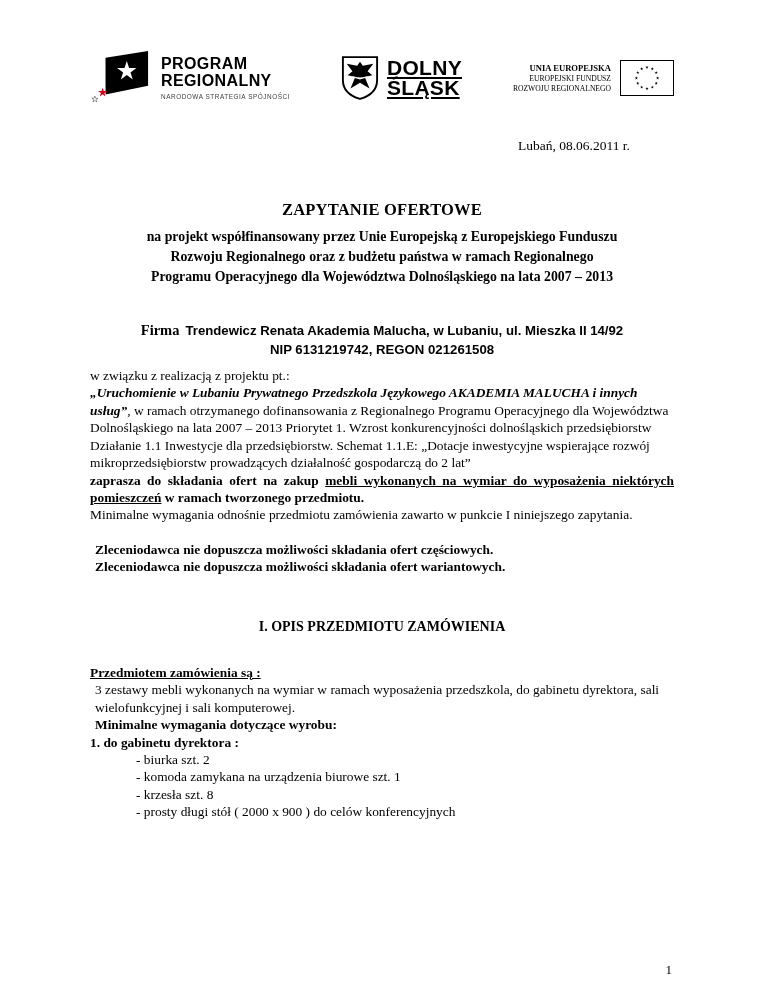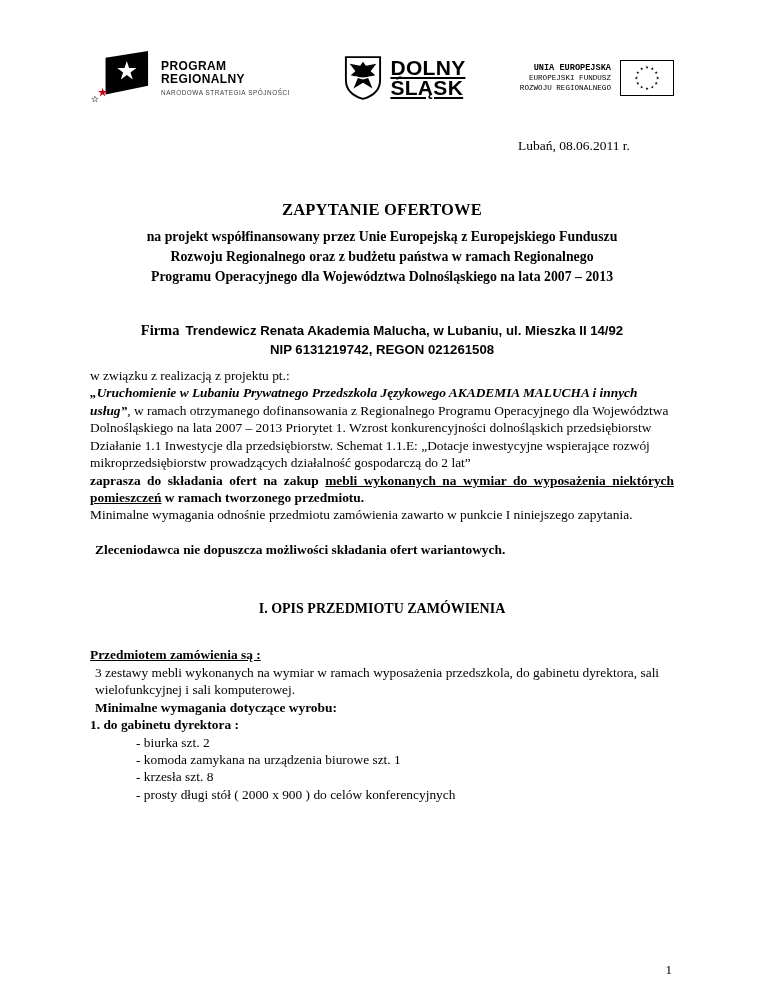--- a/index.html
+++ b/index.html
@@ -4,24 +4,24 @@
 <style>
   html,body{margin:0;padding:0;}
   body{width:768px;height:994px;background:#fff;color:#000;font-family:"Liberation Serif",serif;}
   .page{position:relative;width:768px;height:994px;box-sizing:border-box;padding:34px 94px 0 90px;overflow:hidden;background:#fff;}
   p,h1,h2{margin:0;}
 
   
   .logos{display:flex;justify-content:space-between;align-items:center;height:88px;}
   .logo{display:flex;align-items:center;}
   .pr-text{margin-left:9px;}
-  .pr-line1,.pr-line2{font-family:"Liberation Sans",sans-serif;font-weight:bold;font-size:12px;line-height:1.06;letter-spacing:.4px;}
+  .pr-line1,.pr-line2{font-family:"Liberation Sans",sans-serif;font-weight:bold;font-size:16px;line-height:1.06;letter-spacing:.4px;}
   .pr-line3{font-family:"Liberation Sans",sans-serif;font-size:6.4px;letter-spacing:.55px;color:#3c3c3c;margin-top:3px;}
   .ds-text{margin-left:8px;font-family:"Liberation Sans",sans-serif;font-weight:bold;font-size:21px;line-height:.94;letter-spacing:.3px;text-decoration:underline;}
-  .eu-text{text-align:right;margin-right:9px;font-family:Liberation Mono, monospace;}
+  .eu-text{text-align:right;margin-right:9px;font-family:Liberation Serif, serif;}
   .eu-line1{font-weight:bold;font-size:8.6px;line-height:1.3;}
   .eu-line2,.eu-line3{font-size:7.6px;line-height:1.3;}
   .eu-flag{border:1px solid #000;background:#fff;display:block;}
 
   
   .date{text-align:right;margin:16px 44px 0 0;font-size:13.5px;}
   .title{text-align:center;font-weight:bold;font-size:16.5px;margin-top:46px;letter-spacing:.2px;}
   .subtitle{text-align:center;font-weight:bold;font-size:13.8px;line-height:1.45;margin-top:7px;}
   .company{text-align:center;margin-top:34px;font-weight:bold;white-space:nowrap;}
   .firm-label{font-size:14.5px;}
@@ -120,20 +120,21 @@
       <span class="bi">„Uruchomienie w Lubaniu Prywatnego Przedszkola Językowego AKADEMIA MALUCHA i innych usług”</span><span>, w ramach otrzymanego dofinansowania z Regionalnego Programu Operacyjnego dla Województwa Dolnośląskiego na lata 2007 – 2013 Priorytet 1. Wzrost konkurencyjności dolnośląskich przedsiębiorstw Działanie 1.1 Inwestycje dla przedsiębiorstw. Schemat 1.1.E: „Dotacje inwestycyjne wspierające rozwój mikroprzedsiębiorstw prowadzących działalność gospodarczą do 2 lat”</span>
     </p>
 
     <p class="para bold justify">
       <span>zaprasza do składania ofert na zakup </span><span class="underline">mebli wykonanych na wymiar do wyposażenia niektórych pomieszczeń</span><span> w ramach tworzonego przedmiotu.</span>
     </p>
 
     <p class="para">Minimalne wymagania odnośnie przedmiotu zamówienia zawarto w punkcie I niniejszego zapytania.</p>
 
     <div class="conditions">
+      <p>Zleceniodawca nie dopuszcza możliwości składania ofert częściowych.</p>
       <p>Zleceniodawca nie dopuszcza możliwości składania ofert wariantowych.</p>
     </div>
 
     <h2 class="section-title">I. OPIS PRZEDMIOTU ZAMÓWIENIA</h2>
 
     <p class="subject-heading">Przedmiotem zamówienia są :</p>
 
     <p class="para indent-small">3 zestawy mebli wykonanych na wymiar w ramach wyposażenia przedszkola, do gabinetu dyrektora, sali wielofunkcyjnej i sali komputerowej.</p>
 
     <p class="para bold indent-small">Minimalne wymagania dotyczące wyrobu:</p>

